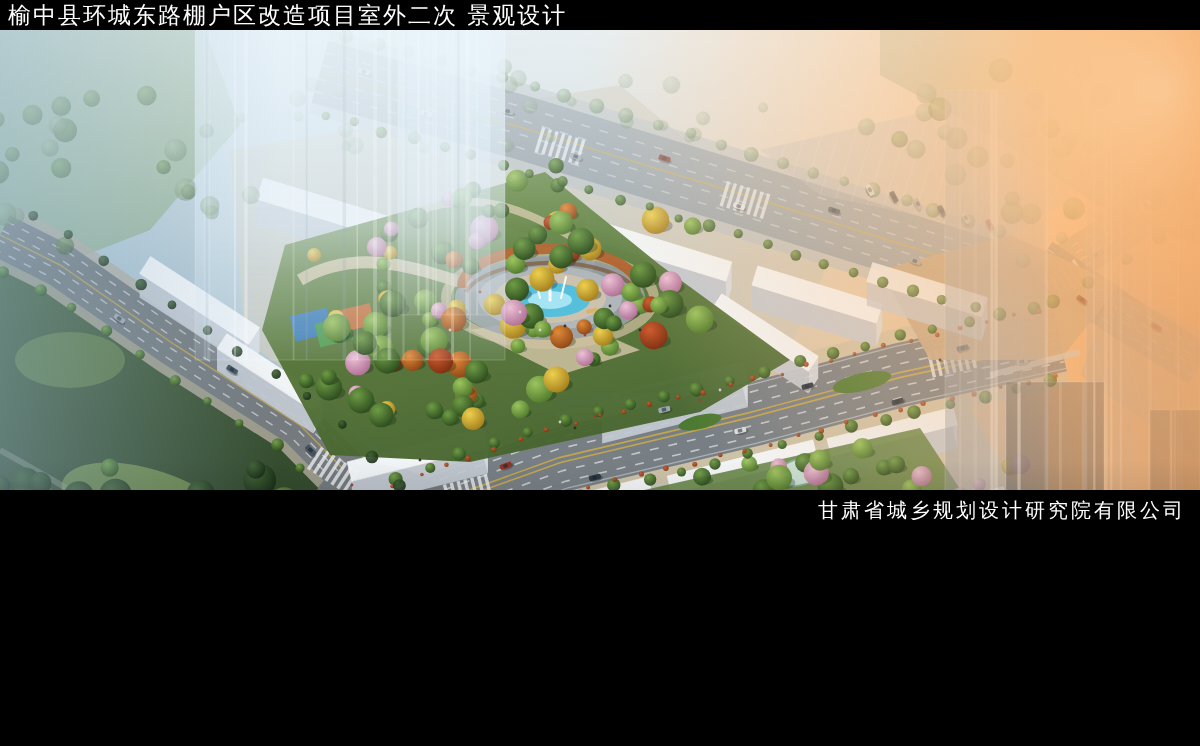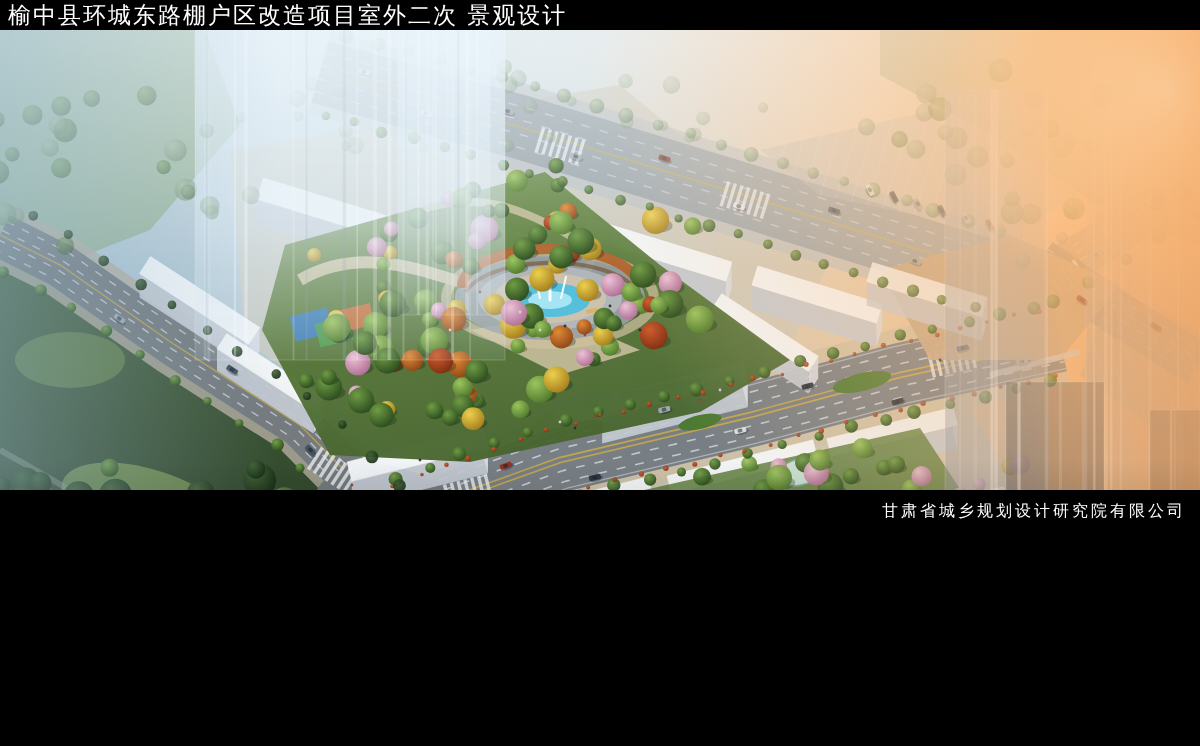--- a/index.html
+++ b/index.html
@@ -3,21 +3,21 @@
 <meta charset="utf-8">
 <style>
   html,body{margin:0;padding:0;background:#000;}
   #frame{width:1200px;height:530px;position:relative;background:#000;overflow:hidden;
          font-family:"DejaVu Serif","Liberation Serif",serif;}
   #title-bar{position:absolute;top:0;left:0;width:1200px;height:30px;background:#000;
              color:#fff;font-size:23px;line-height:31px;letter-spacing:2px;
              padding-left:8px;box-sizing:border-box;white-space:nowrap;overflow:hidden;}
   #render-area{position:absolute;top:30px;left:0;width:1200px;height:676px;}
   #footer-bar{position:absolute;bottom:0;left:0;width:1200px;height:40px;background:#000;
-              color:#fff;font-size:16px;line-height:41px;letter-spacing:3px;
+              color:#fff;font-size:20px;line-height:41px;letter-spacing:3px;
               text-align:right;padding-right:14px;box-sizing:border-box;white-space:nowrap;}
   svg{display:block;}
 </style>
 </head>
 <body>
 
 <div id="frame">
   <div id="title-bar">
     <span>榆中县环城东路棚户区改造项目室外二次 景观设计</span>
   </div>

